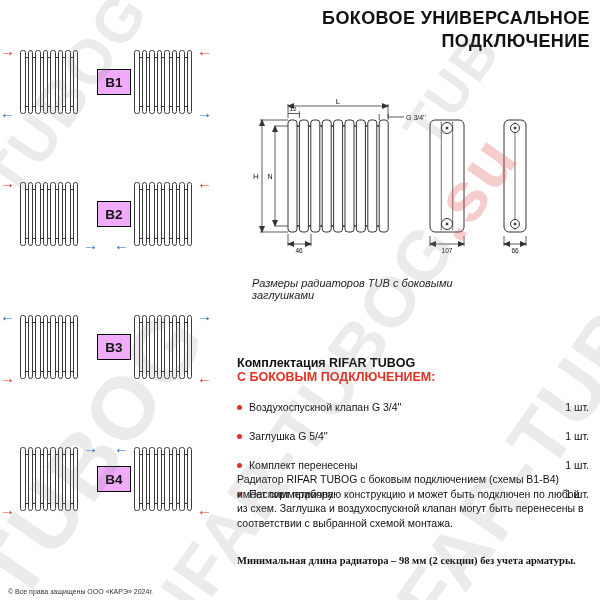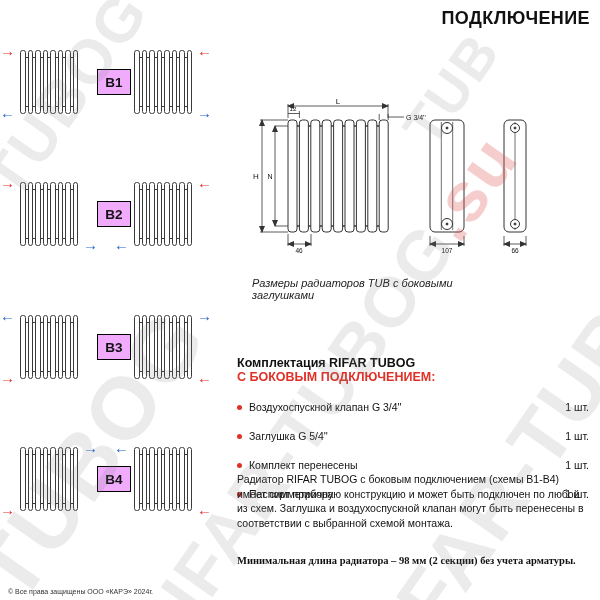--- a/index.html
+++ b/index.html
@@ -70,20 +70,21 @@
 </head>
 <body>
 
 <div class="wm wm1">TUBOG</div>
 <div class="wm wm2"><span>RIFAR-TUBOG</span><span class="su">.su</span></div>
 <div class="wm wm3">RIFAR-TUBOG</div>
 <div class="wm wm4">TUB</div>
 <div class="wm wm5">TUBOG</div>
 
 <div class="title">
+  <div>БОКОВОЕ УНИВЕРСАЛЬНОЕ</div>
   <div>ПОДКЛЮЧЕНИЕ</div>
 </div>
 
 <div class="scheme-row row1">
   <div class="rad left">
       <i class="hdr top"></i>
       <i class="hdr bot"></i>
       <div class="tubes">
         <div class="tube"></div>
         <div class="tube"></div>

